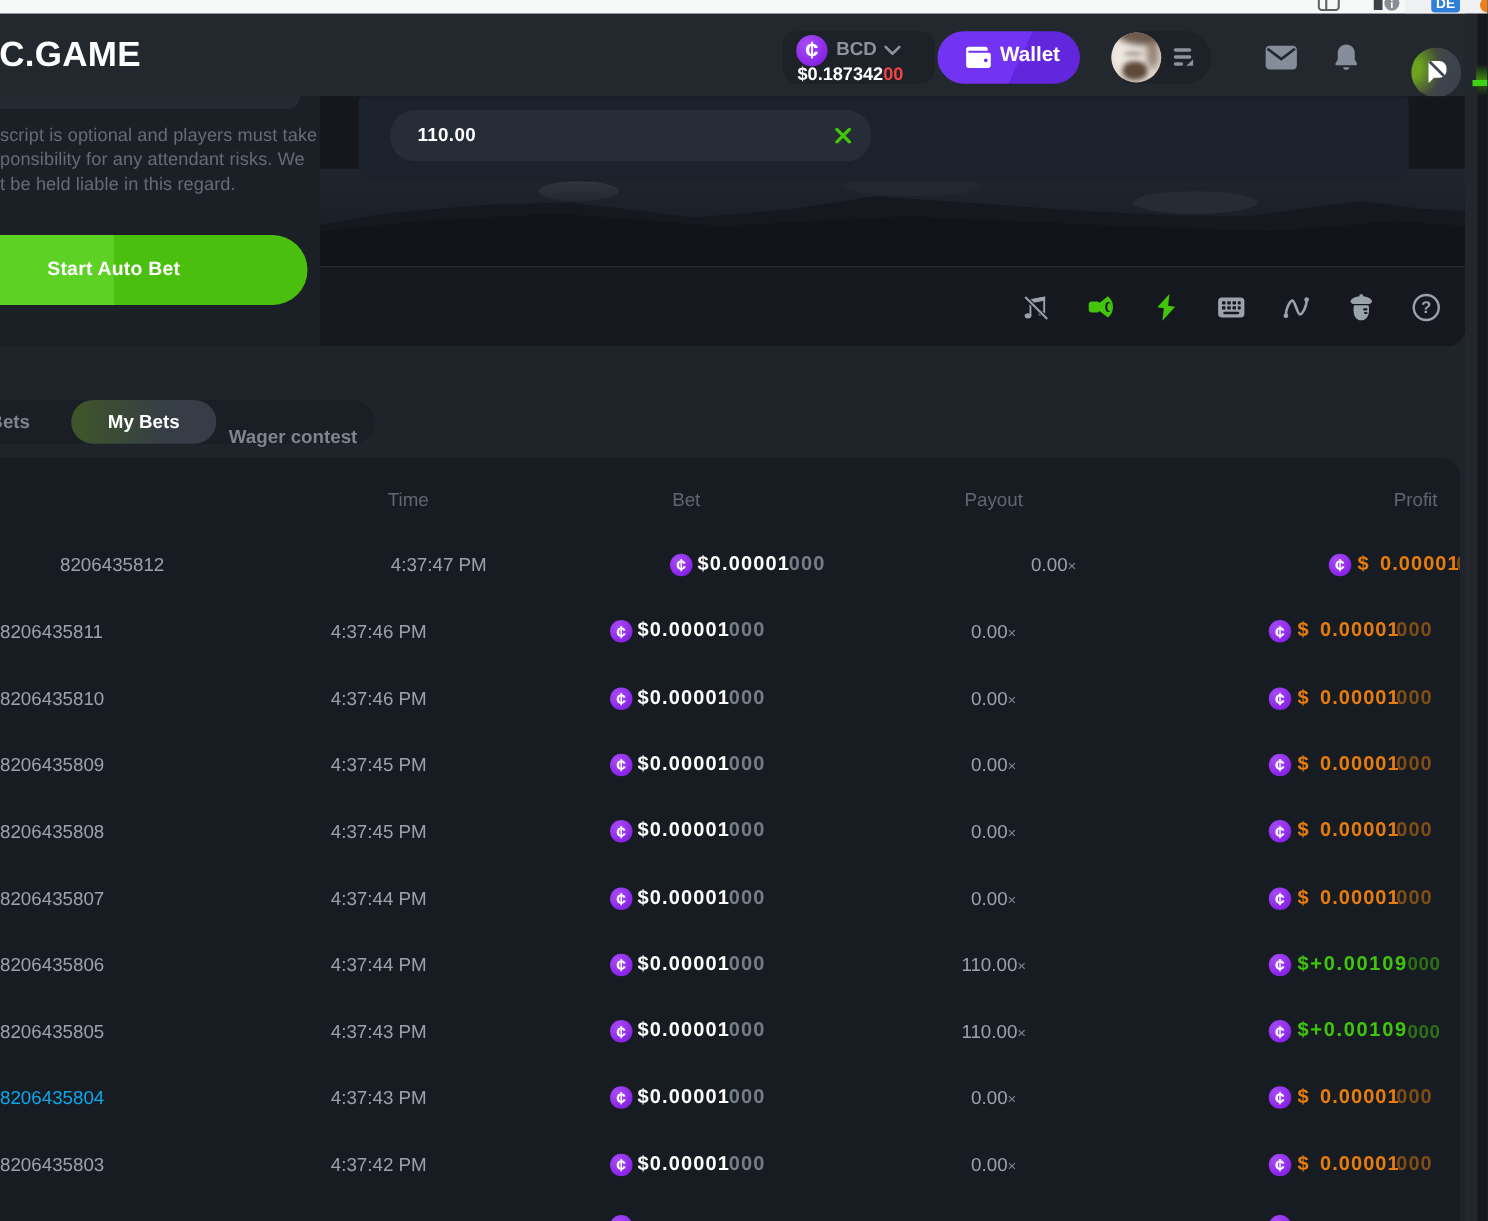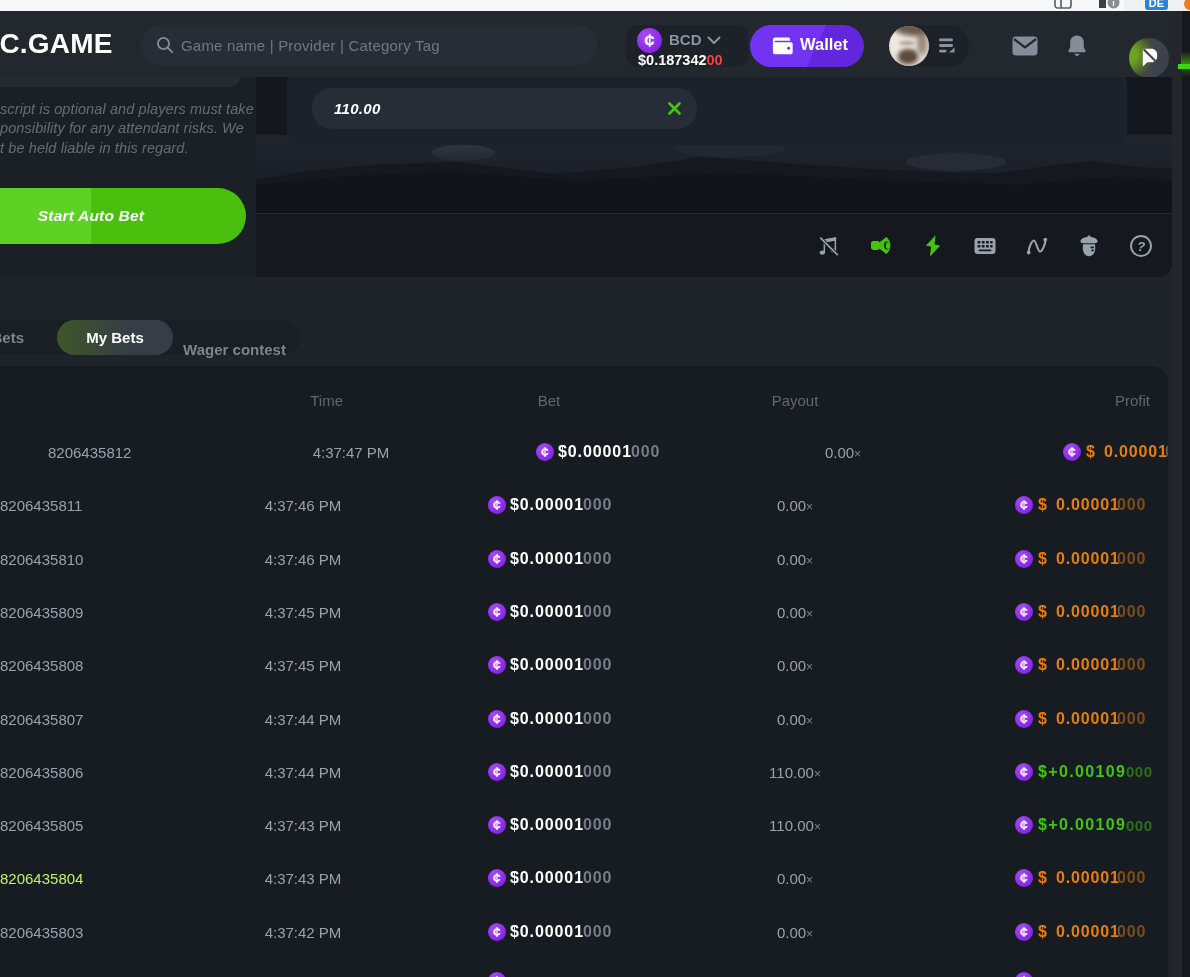--- a/index.html
+++ b/index.html
@@ -24,27 +24,20 @@
         <text x="16.5" y="12" text-anchor="middle" font-size="9" font-weight="700" fill="#fff" font-family="Liberation Sans, sans-serif">i</text>
       </svg>
     <div class="abs" style="left:1145px;top:-4px;width:23px;height:14px;border-radius:3px;background:#2f80d8;color:#fff;font-size:11px;font-weight:800;text-align:center;line-height:14px;font-family:'Liberation Sans', sans-serif;">DE</div>
     <div class="abs" style="left:1184px;top:-2px;width:12px;height:12px;border-radius:50%;background:#ef7c1d;"></div>
   </div>
 
   <div class="abs" id="header" style="left:0;top:11px;width:1190px;height:66px;background:#23272e;">
 
     <div class="abs" style="left:-21px;top:17px;font-size:28px;font-weight:800;color:#fff;letter-spacing:0.2px;">BC.GAME</div>
 
-    <div class="abs" style="left:141px;top:14px;width:457px;height:40px;background:#282d35;border-radius:20px;">
-      <svg class="abs" style="left:14px;top:10px;" width="20" height="20" viewBox="0 0 20 20">
-        <circle cx="8.5" cy="8.5" r="5.6" fill="none" stroke="#848d98" stroke-width="1.8"></circle>
-        <line x1="13" y1="13" x2="17.2" y2="17.2" stroke="#848d98" stroke-width="1.8" stroke-linecap="round"></line>
-      </svg>
-      <div class="abs" style="left:40px;top:12px;font-size:15px;color:#6e7885;letter-spacing:0.2px;">Game name | Provider | Category Tag</div>
-    </div>
 
     <div class="abs" style="left:626px;top:14px;width:122px;height:42px;background:#1d2228;border-radius:12px;">
       <div class="abs" style="left:11px;top:3px;width:25px;height:25px;border-radius:50%;background:radial-gradient(circle at 35% 30%,#a84bf7,#7c15e0);">
         <div class="abs" style="left:0;top:0;width:25px;height:25px;display:flex;align-items:center;justify-content:center;font-weight:700;font-size:19px;color:#fff;">¢</div>
       </div>
       <div class="abs" style="left:43px;top:6px;font-size:15px;font-weight:700;color:#8b939e;">BCD</div>
       <svg class="abs" style="left:81px;top:11px;" width="14" height="9" viewBox="0 0 14 9">
           <path d="M1.5 1.5 L7 7 L12.5 1.5" fill="none" stroke="#8b939e" stroke-width="2.1" stroke-linecap="round" stroke-linejoin="round"></path>
         </svg>
       <div class="abs" style="left:12px;top:27px;font-size:14.5px;font-weight:700;color:#fff;white-space:nowrap;">$0.187342<span style="color:#ef4444;">00</span></div>
@@ -84,21 +77,21 @@
     </svg>
 
     <div class="abs" style="left:1129px;top:27px;width:40px;height:40px;border-radius:50%;background:radial-gradient(circle at 2% 42%,#6da321 0 14%,rgba(109,163,33,0) 52%),linear-gradient(105deg,#55741f 0%,#454c35 30%,#3e444d 62%,#3a404a 100%);overflow:hidden;">
       <svg class="abs" style="left:7px;top:8px;" width="26" height="26" viewBox="0 0 26 26">
         <path d="M7.6 2.8 L15.4 2.8 C18.6 2.8 21.2 5.4 21.2 8.6 L21.2 10.4 C21.2 13.6 18.6 16.2 15.4 16.2 L11.2 16.2 L7.6 19.8 C7.3 20.1 6.8 19.9 6.8 19.5 L6.8 5 C6.8 3.8 7 2.8 7.6 2.8 Z" fill="#fff"></path>
         <line x1="7.6" y1="3.2" x2="19.4" y2="15" stroke="#414752" stroke-width="2.2"></line>
       </svg>
     </div>
   </div>
 
-  <div class="abs" id="gamecard" style="left:0;top:77px;width:1172px;height:200px;border-radius:0 0 14px 0;overflow:hidden;background:#1b2026;font-style:italic;">
+  <div class="abs" id="gamecard" style="left:0;top:77px;width:1172px;height:200px;border-radius:0 0 14px 0;overflow:hidden;background:#1b2026;">
 
     <div class="abs" style="left:0;top:0;width:256px;height:200px;background:#1b2026;">
       <div class="abs" style="left:-20px;top:-2px;width:260px;height:12px;background:#262b33;border-radius:0 0 10px 10px;"></div>
       <div class="abs" style="left:0;top:23px;width:300px;font-size:14.5px;line-height:19.3px;color:#646c75;letter-spacing:0.1px;white-space:nowrap;">script is optional and players must take<br>ponsibility for any attendant risks. We<br>t be held liable in this regard.</div>
       <div class="abs" style="left:-64px;top:111px;width:310px;height:56px;border-radius:28px;background:linear-gradient(90deg,#5ed125 0 155px,#4abf0e 155px 100%);">
         <div class="abs" style="left:0;top:0;width:310px;height:56px;display:flex;align-items:center;justify-content:center;font-size:15.5px;font-weight:700;color:#fff;letter-spacing:0.2px;">Start Auto Bet</div>
       </div>
     </div>
 
     <div class="abs" style="left:256px;top:0;width:916px;height:136px;background:#14181e;overflow:hidden;">
@@ -280,21 +273,21 @@
         <div class="abs" style="left:253px;top:2px;width:100px;text-align:center;color:#9aa1ab;">4:37:43 PM</div>
         <span class="abs" style="left:488px;top:1px;width:18px;height:18px;border-radius:50%;background:radial-gradient(circle at 35% 30%,#a84bf7,#7c15e0);color:#fff;font-weight:700;font-size:14px;text-align:center;line-height:18px;">¢</span>
           <span class="abs" style="left:510px;top:1px;color:#fff;font-weight:700;font-size:16px;letter-spacing:0.9px;">$0.00001</span>
           <span class="abs" style="left:583px;top:1px;color:#767d87;font-weight:700;font-size:16px;letter-spacing:0.9px;">000</span>
         <div class="abs" style="left:745px;top:2px;width:100px;text-align:center;color:#9aa1ab;">110.00<span style="font-size:12px;color:#7e858f;">×</span></div>
         <span class="abs" style="left:1015px;top:1px;width:18px;height:18px;border-radius:50%;background:radial-gradient(circle at 35% 30%,#a84bf7,#7c15e0);color:#fff;font-weight:700;font-size:14px;text-align:center;line-height:18px;">¢</span>
           <span class="abs" style="left:1038px;top:1px;color:#3fc50e;font-weight:700;font-size:16px;letter-spacing:1.35px;">$+0.00109</span>
           <span class="abs" style="left:1126px;top:1.5px;color:#2e7015;font-weight:700;font-size:15px;letter-spacing:0.5px;">000</span>
       </div>
       <div class="abs" style="left:24px;top:502.4px;width:1168px;height:22px;">
-        <div class="abs" style="left:0;top:2px;color:#bef264;">8206435804</div>
+        <div class="abs" style="left:0;top:2px;color:#0ea5e9;">8206435804</div>
         <div class="abs" style="left:253px;top:2px;width:100px;text-align:center;color:#9aa1ab;">4:37:43 PM</div>
         <span class="abs" style="left:488px;top:1px;width:18px;height:18px;border-radius:50%;background:radial-gradient(circle at 35% 30%,#a84bf7,#7c15e0);color:#fff;font-weight:700;font-size:14px;text-align:center;line-height:18px;">¢</span>
           <span class="abs" style="left:510px;top:1px;color:#fff;font-weight:700;font-size:16px;letter-spacing:0.9px;">$0.00001</span>
           <span class="abs" style="left:583px;top:1px;color:#767d87;font-weight:700;font-size:16px;letter-spacing:0.9px;">000</span>
         <div class="abs" style="left:745px;top:2px;width:100px;text-align:center;color:#9aa1ab;">0.00<span style="font-size:12px;color:#7e858f;">×</span></div>
         <span class="abs" style="left:1015px;top:1px;width:18px;height:18px;border-radius:50%;background:radial-gradient(circle at 35% 30%,#a84bf7,#7c15e0);color:#fff;font-weight:700;font-size:14px;text-align:center;line-height:18px;">¢</span>
           <span class="abs" style="left:1038px;top:1px;color:#e87d0d;font-weight:700;font-size:16px;">$</span>
           <span class="abs" style="left:1056px;top:1px;color:#e87d0d;font-weight:700;font-size:16px;letter-spacing:0.85px;">0.00001</span>
           <span class="abs" style="left:1117px;top:1px;color:#7d4d15;font-weight:700;font-size:16px;letter-spacing:0.85px;">000</span>
       </div>

